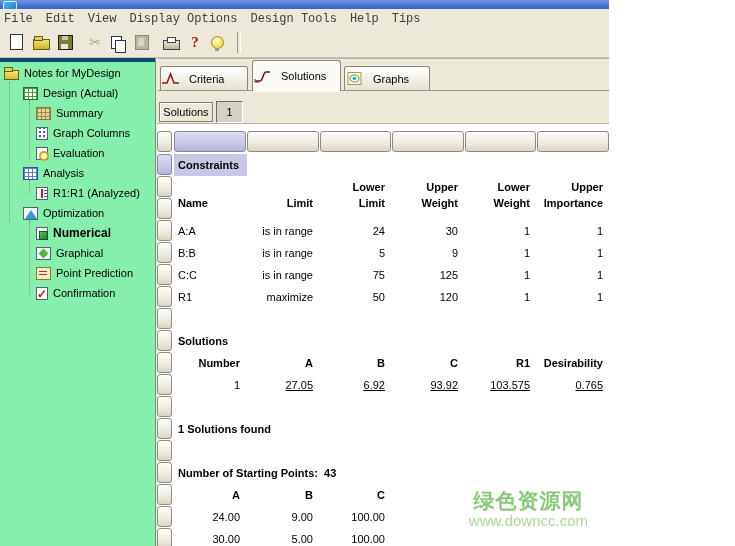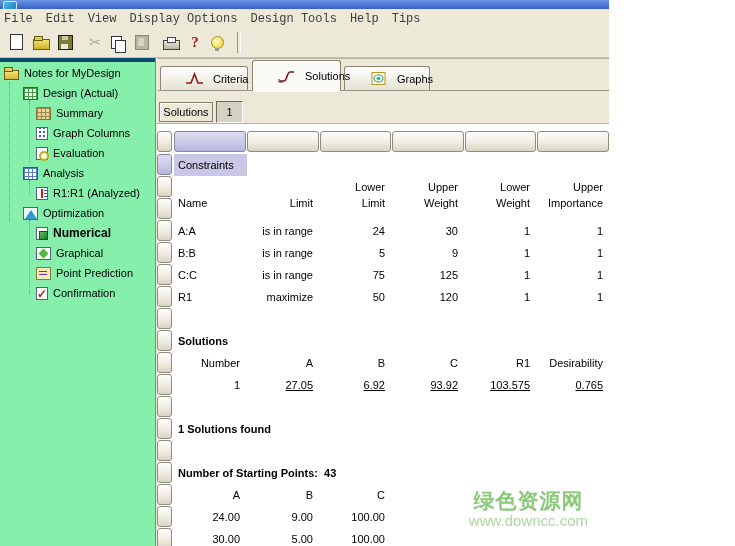--- a/index.html
+++ b/index.html
@@ -84,42 +84,42 @@
   .ti-pp{background:#f3ecb4;border:1px solid #8a7a40;}
   .ti-pp:after{content:"";position:absolute;left:2px;top:3px;width:8px;height:6px;
     background:repeating-linear-gradient(180deg,#8a2a9a 0 1px,transparent 1px 3px);}
   .ti-check{color:#c21d1d;font-weight:bold;font-size:12px;line-height:13px;text-align:center;background:#fff;border:1px solid #56607a;width:12px;height:13px;}
 
   
   .main{position:absolute;left:158px;top:58px;width:577px;height:488px;background:#ece9d8;border-top:1px solid #b5b1a0;}
   .tabline{position:absolute;left:0;top:31px;width:577px;height:1px;background:#9a978a;}
   .tab{position:absolute;top:7px;height:24px;box-sizing:border-box;border:1px solid #8a8778;border-bottom:none;
     border-radius:3px 3px 0 0;background:linear-gradient(180deg,#ffffff,#e6e2d2);
-    display:flex;align-items:center;padding:0 24px;cursor:default;}
+    display:flex;align-items:center;padding:0 0;cursor:default;}
   .tab .tab-label{margin-left:8px;}
   .tab.active{top:1px;height:31px;background:#fbfaf6;z-index:5;box-shadow:0 1px 0 #fbfaf6;}
   .solbar-label{position:absolute;left:1px;top:43px;width:54px;height:20px;box-sizing:border-box;
     background:#ece9d8;border:1px solid #84816f;box-shadow:inset 1px 1px 0 #fff;
     display:flex;align-items:center;justify-content:center;}
   .solbar-btn{position:absolute;left:58px;top:42px;width:27px;height:22px;box-sizing:border-box;
     background:#d5d1c4;border:1px solid;border-color:#6d6a5a #fff #fff #6d6a5a;
     display:flex;align-items:center;justify-content:center;cursor:default;}
 
   
   .sheet{position:absolute;left:-1px;top:64px;width:544px;height:424px;background:#fff;
     border-top:1px solid #b5b1a0;overflow:hidden;}
   .hbtn{position:absolute;box-sizing:border-box;height:21px;border:1px solid #8f8c7e;border-radius:3px;
     background:linear-gradient(180deg,#fdfdfb 0%,#efece1 55%,#d9d5c5 100%);}
   .hbtn.sel{background:linear-gradient(180deg,#dcdcf2 0%,#c8c8e6 60%,#b4b4da 100%);border-color:#8585a8;}
   .row{position:absolute;left:17px;width:508px;height:22px;display:grid;
     grid-template-columns:73px 73px 72px 73px 72px 73px 72px;}
   .c{line-height:22px;white-space:nowrap;overflow:visible;}
   .cr{text-align:right;padding-right:7px;}
   .cl{text-align:left;padding-left:4px;}
-  .b{font-weight:normal;}
+  .b{font-weight:bold;}
   .u{text-decoration:underline;cursor:pointer;}
   .selcell{background:#c8c8e6;}
   .spanrow{position:absolute;left:21px;height:22px;line-height:22px;font-weight:bold;white-space:nowrap;}
 
   
   .vscroll{position:absolute;left:527px;top:7px;width:16px;height:417px;background:#f4f2ea;}
   .sb-up{position:absolute;left:0;top:0;width:16px;height:16px;box-sizing:border-box;border:1px solid #89a8e0;border-radius:3px;
     background:linear-gradient(180deg,#dce8fb,#b9cdf2);display:flex;align-items:center;justify-content:center;}
   .sb-up:after{content:"";width:0;height:0;border-left:4px solid transparent;border-right:4px solid transparent;
     border-bottom:5px solid #44618f;}

